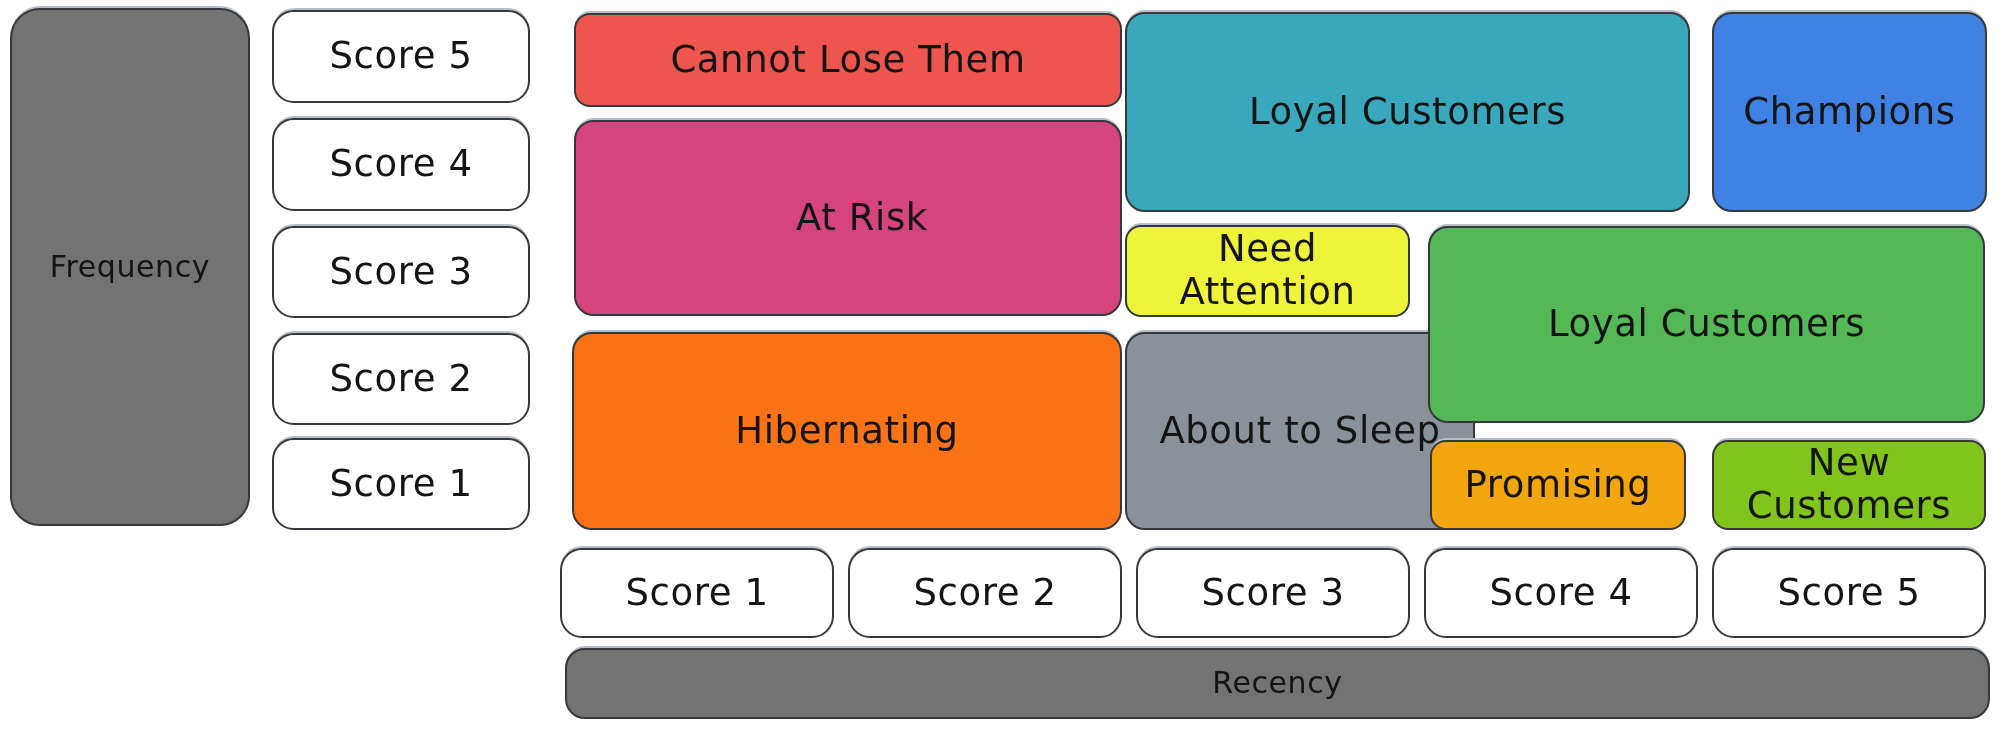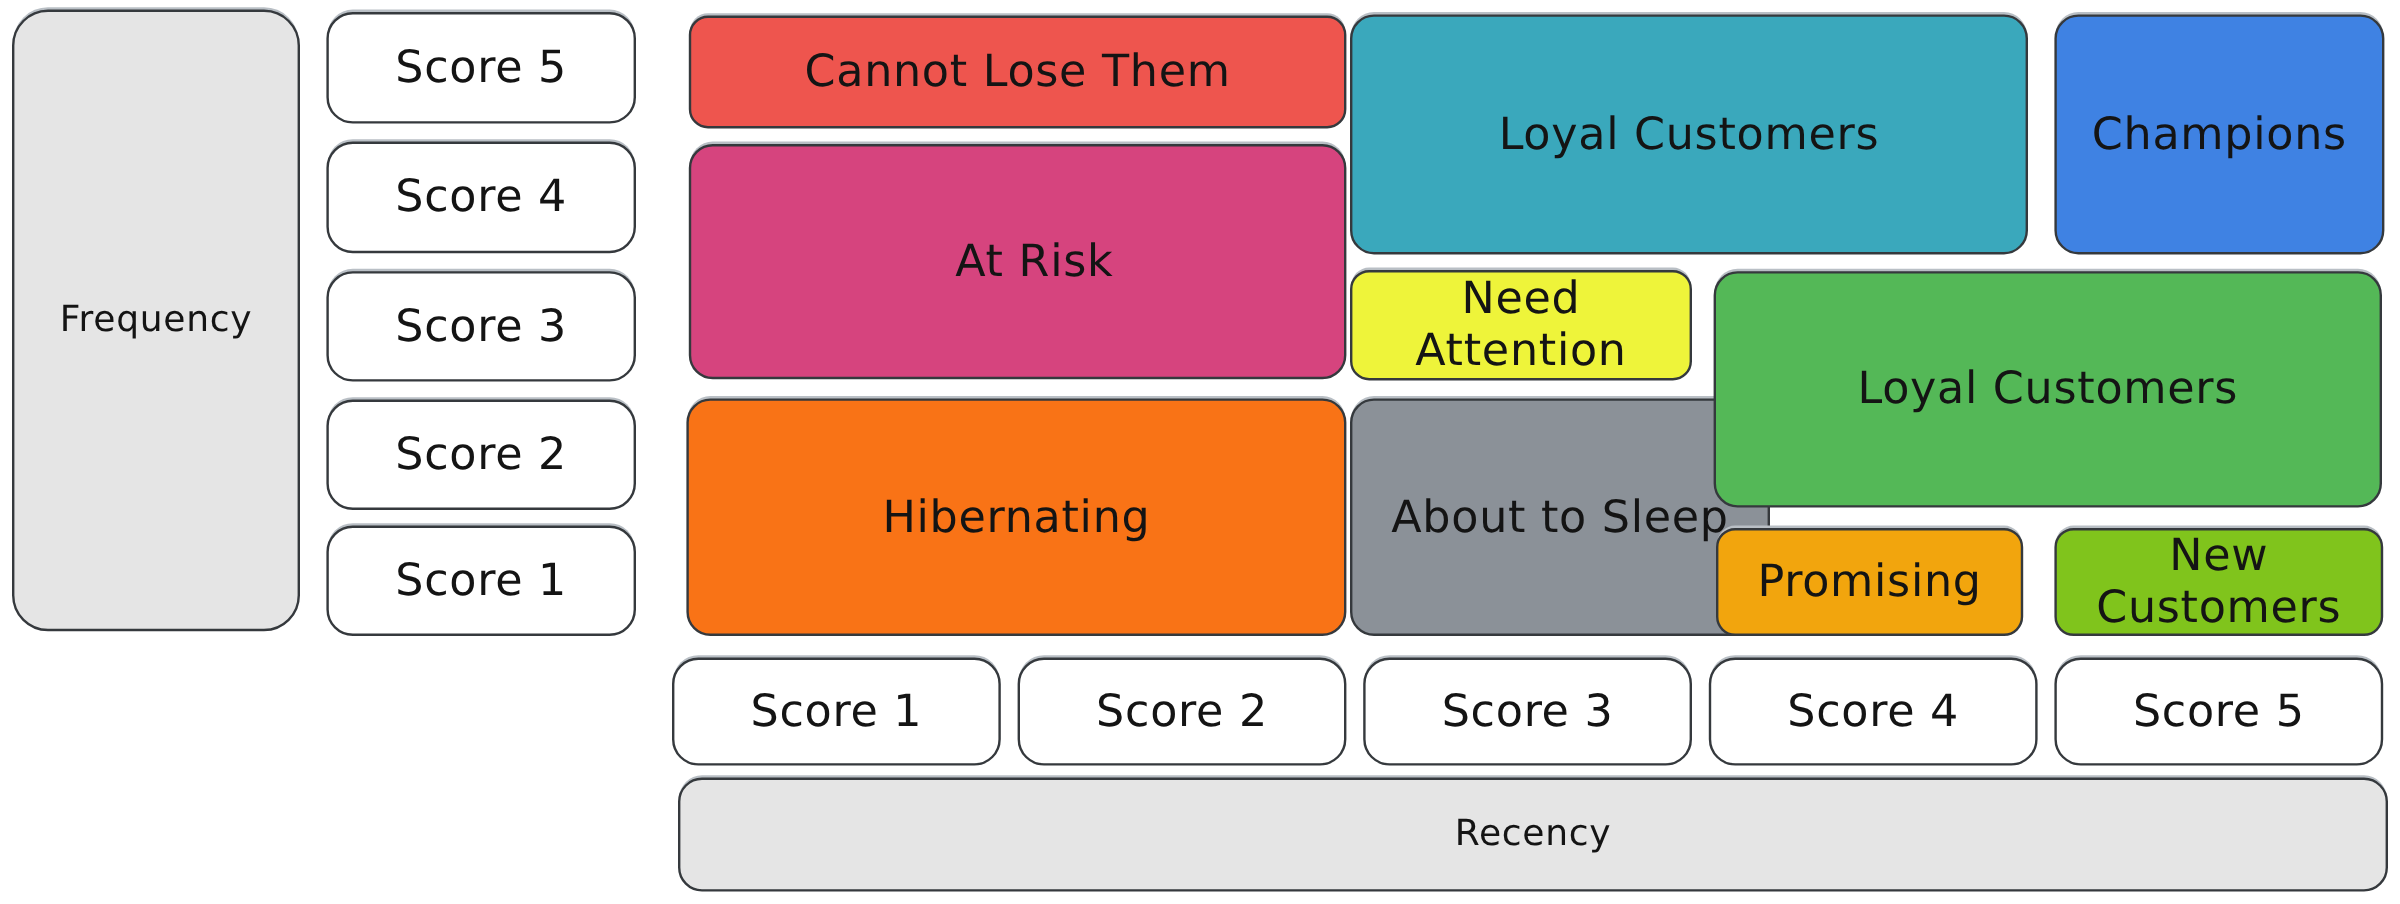--- a/index.html
+++ b/index.html
@@ -28,21 +28,21 @@
     letter-spacing: 0.6px;
     line-height: 1.15;
     
     box-shadow: 0 -3px 0 -1px #b9bfc5;
   }
   .white-box {
     background: #ffffff;
     border-radius: 22px;
   }
   .axis-box {
-    background: #e5e5e5;
+    background: #737373;
     border-radius: 30px;
     font-size: 30px;
   }
   .segment {
     border-radius: 16px;
   }
   .big-radius { border-radius: 20px; }
 </style>
 </head>
 <body>
@@ -118,17 +118,17 @@
   <div class="box white-box" style="left:1136px; top:548px; width:274px; height:90px;">
     <span>Score 3</span>
   </div>
   <div class="box white-box" style="left:1424px; top:548px; width:274px; height:90px;">
     <span>Score 4</span>
   </div>
   <div class="box white-box" style="left:1712px; top:548px; width:274px; height:90px;">
     <span>Score 5</span>
   </div>
 
-  <div class="box axis-box big-radius" style="left:565px; top:648px; width:1425px; height:95px;">
+  <div class="box axis-box big-radius" style="left:565px; top:648px; width:1425px; height:71px;">
     <span>Recency</span>
   </div>
 
 </div>
 
 </body></html>

